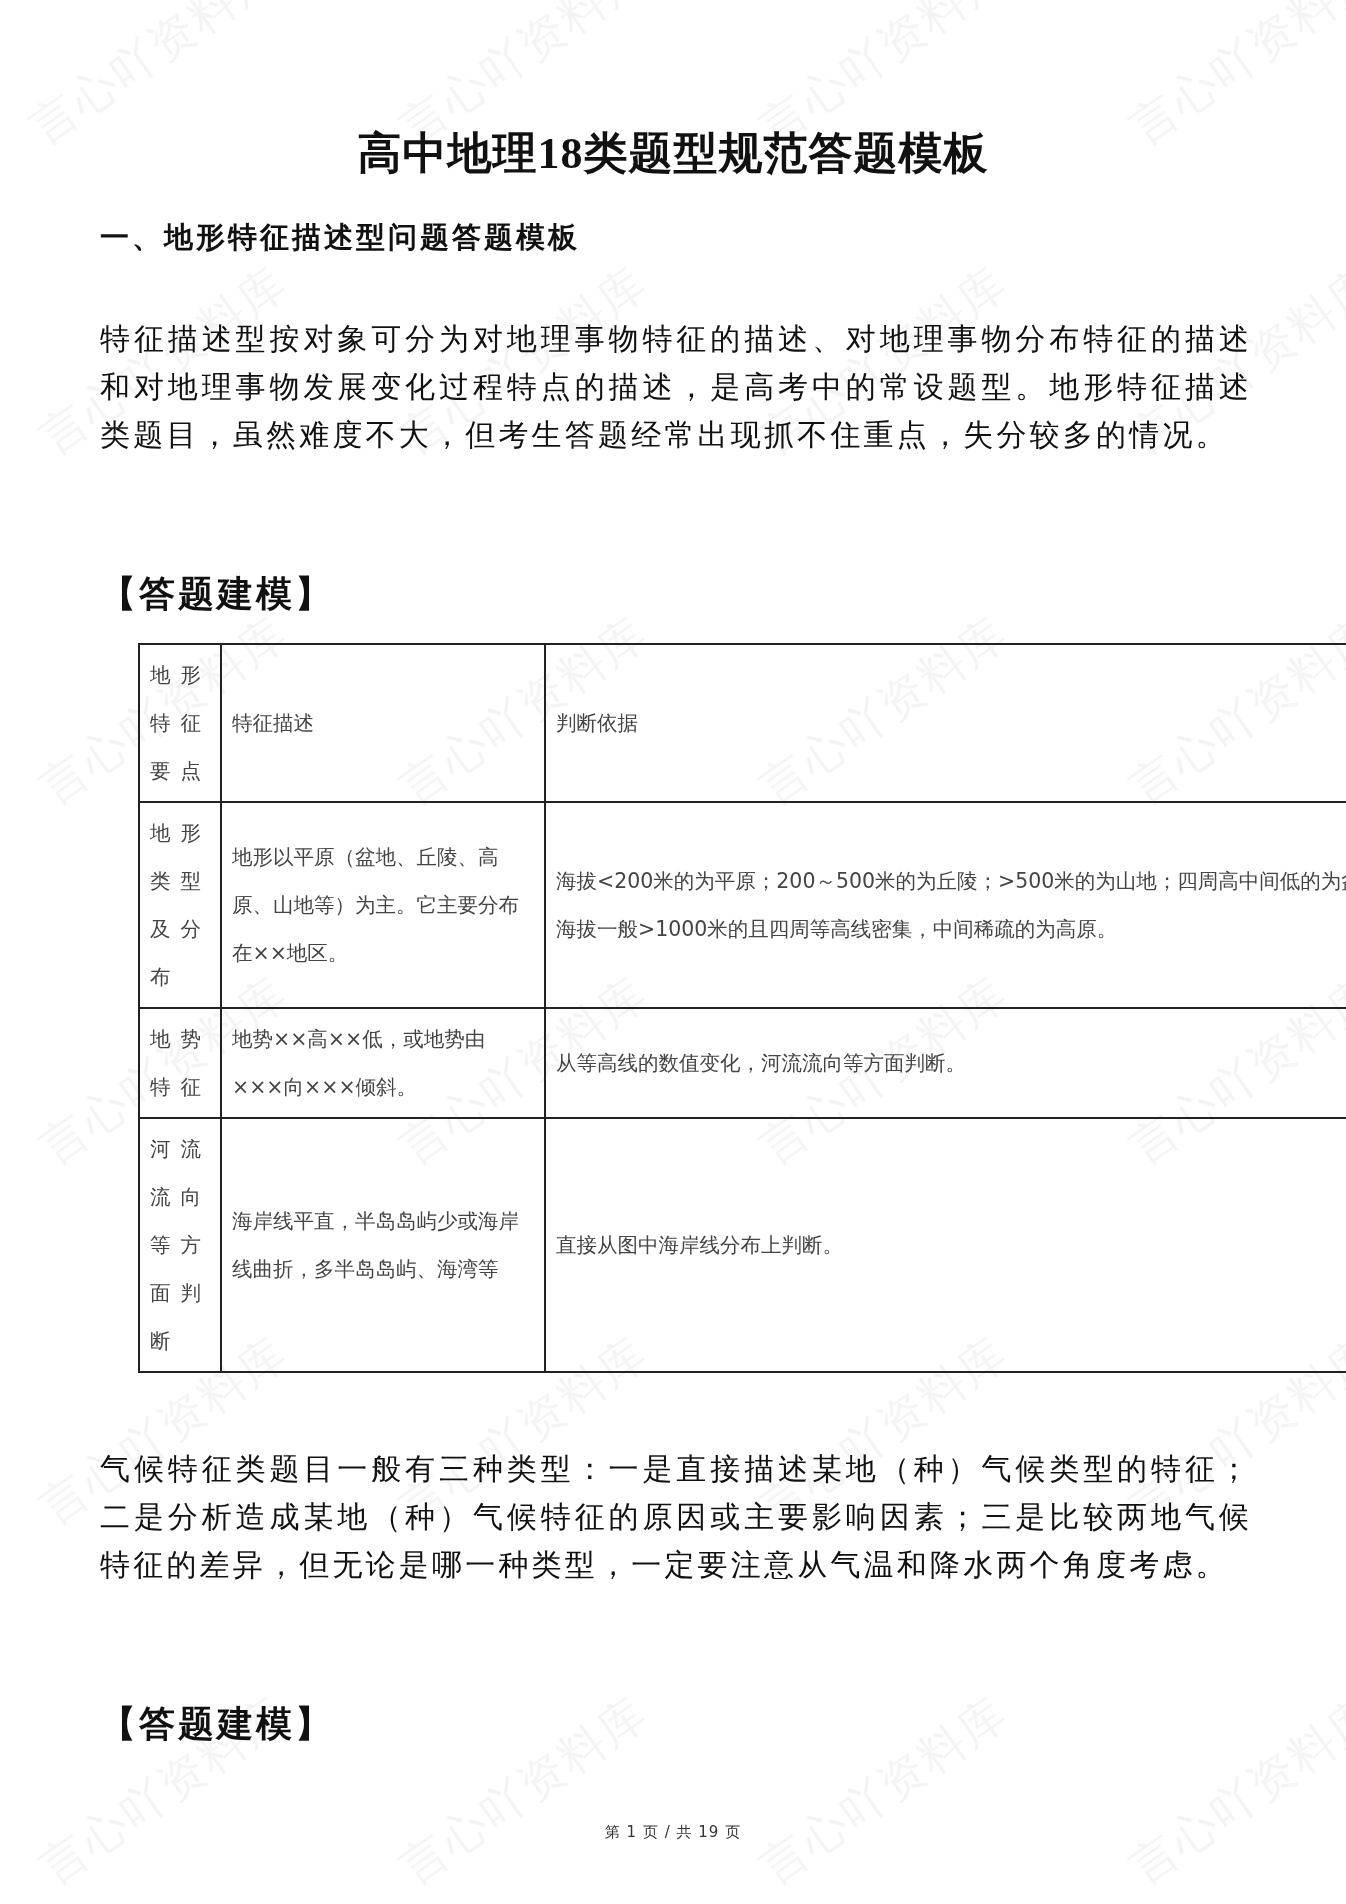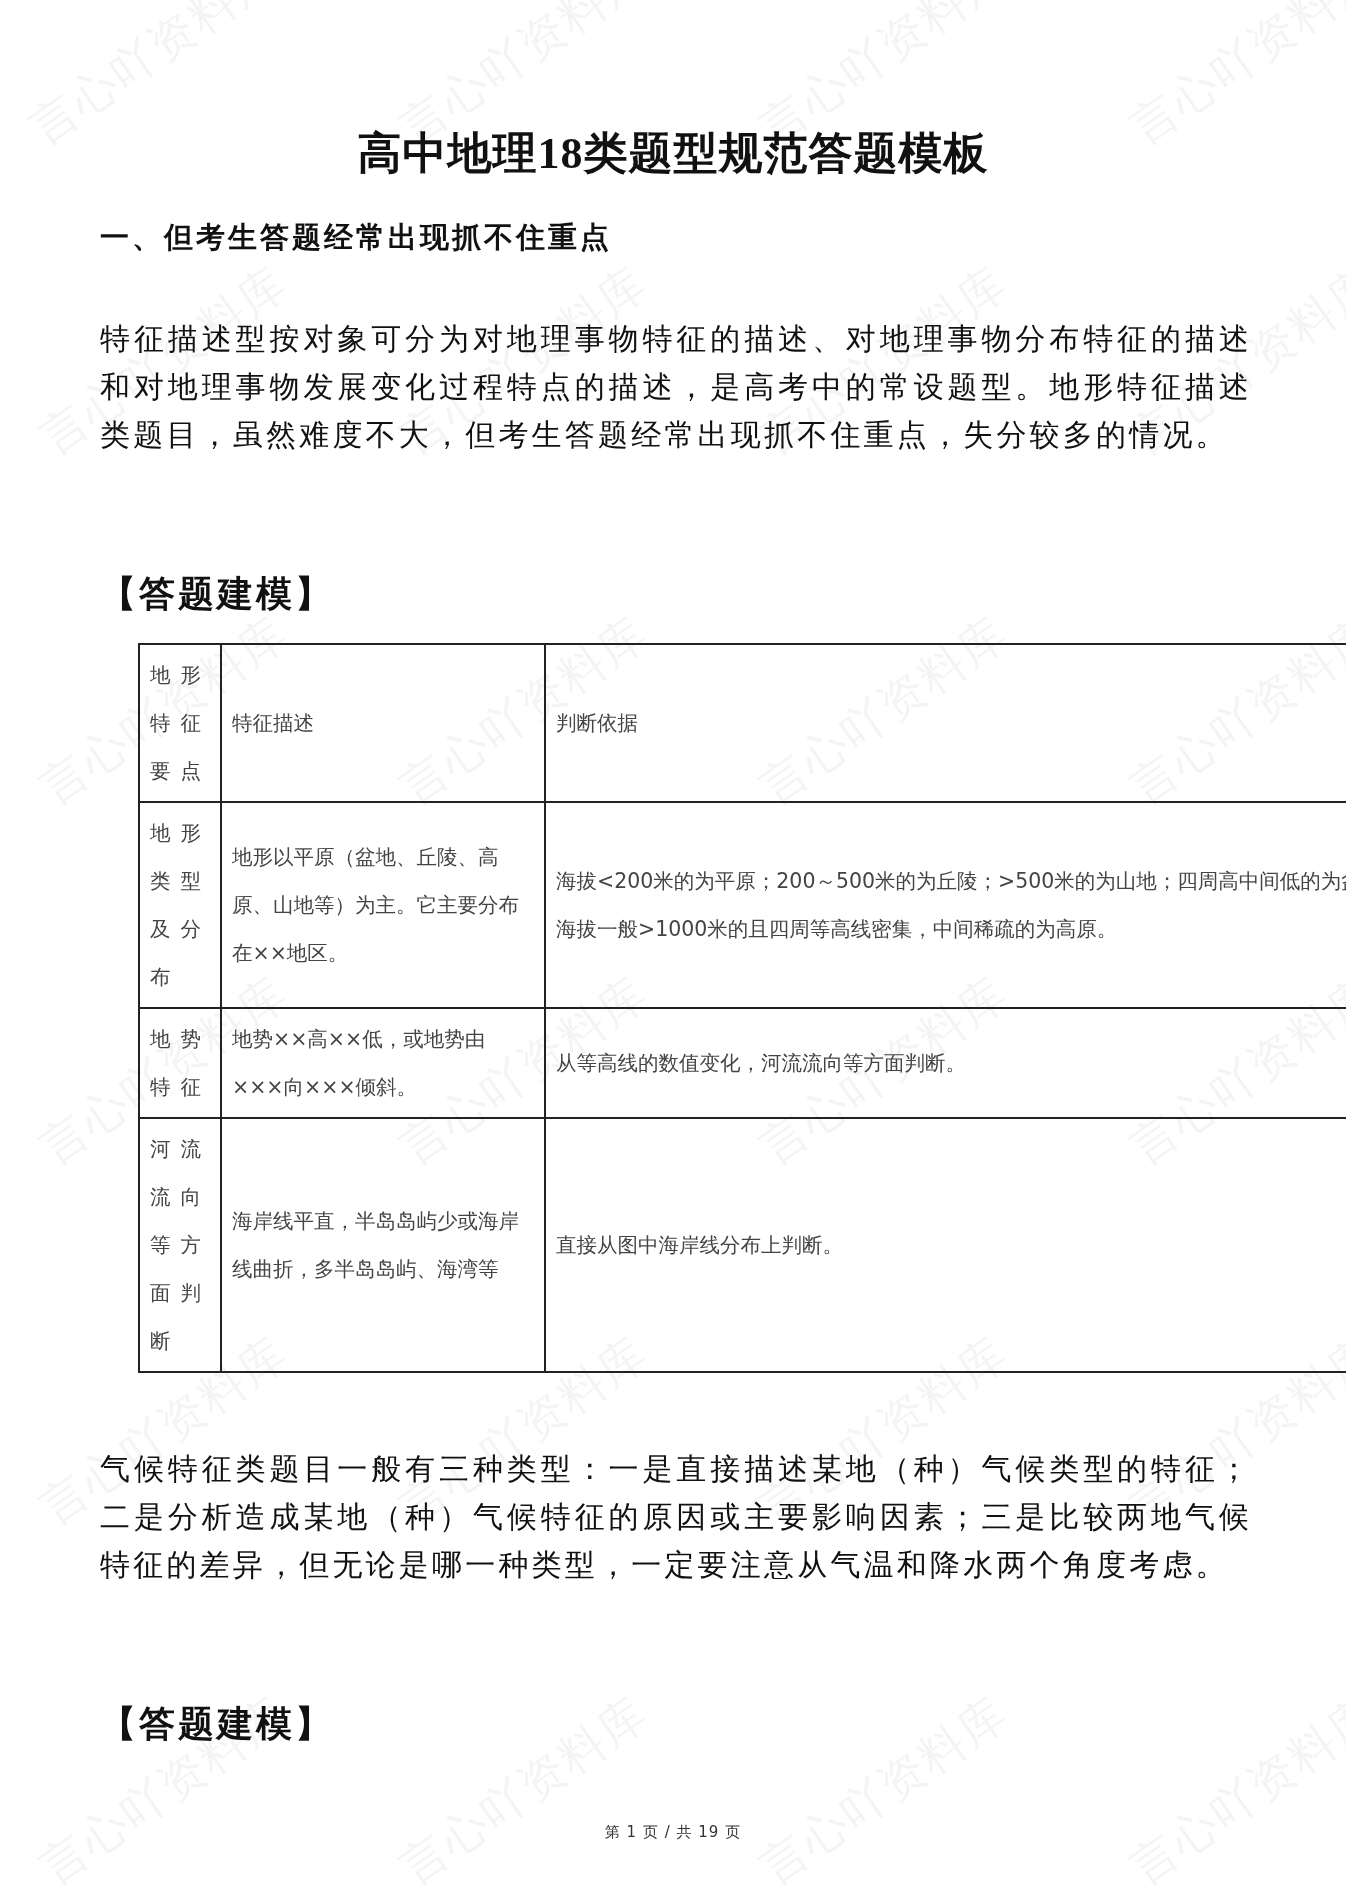--- a/index.html
+++ b/index.html
@@ -52,21 +52,21 @@
   <div class="wm" style="left:1110px;top:1400px;">言心吖资料库</div>
   <div class="wm" style="left:20px;top:1760px;">言心吖资料库</div>
   <div class="wm" style="left:380px;top:1760px;">言心吖资料库</div>
   <div class="wm" style="left:740px;top:1760px;">言心吖资料库</div>
   <div class="wm" style="left:1110px;top:1760px;">言心吖资料库</div>
 </div>
 
 <div class="page">
   <h1 class="title" style="margin:0;">高中地理18类题型规范答题模板</h1>
 
-  <div class="h2" style="top:218px;">一、但考生答题经常出现抓不住重点</div>
+  <div class="h2" style="top:218px;">一、地形特征描述型问题答题模板</div>
 
   <div class="para" style="top:315px;">特征描述型按对象可分为对地理事物特征的描述、对地理事物分布特征的描述和对地理事物发展变化过程特点的描述，是高考中的常设题型。地形特征描述类题目，虽然难度不大，但考生答题经常出现抓不住重点，失分较多的情况。</div>
 
   <div class="model" style="top:570px;">【答题建模】</div>
 
   <table class="terrain">
     <tbody>
         <tr style="height:149px;">
       <td class="c0">地形特征要点</td>
       <td class="c1">特征描述</td>

